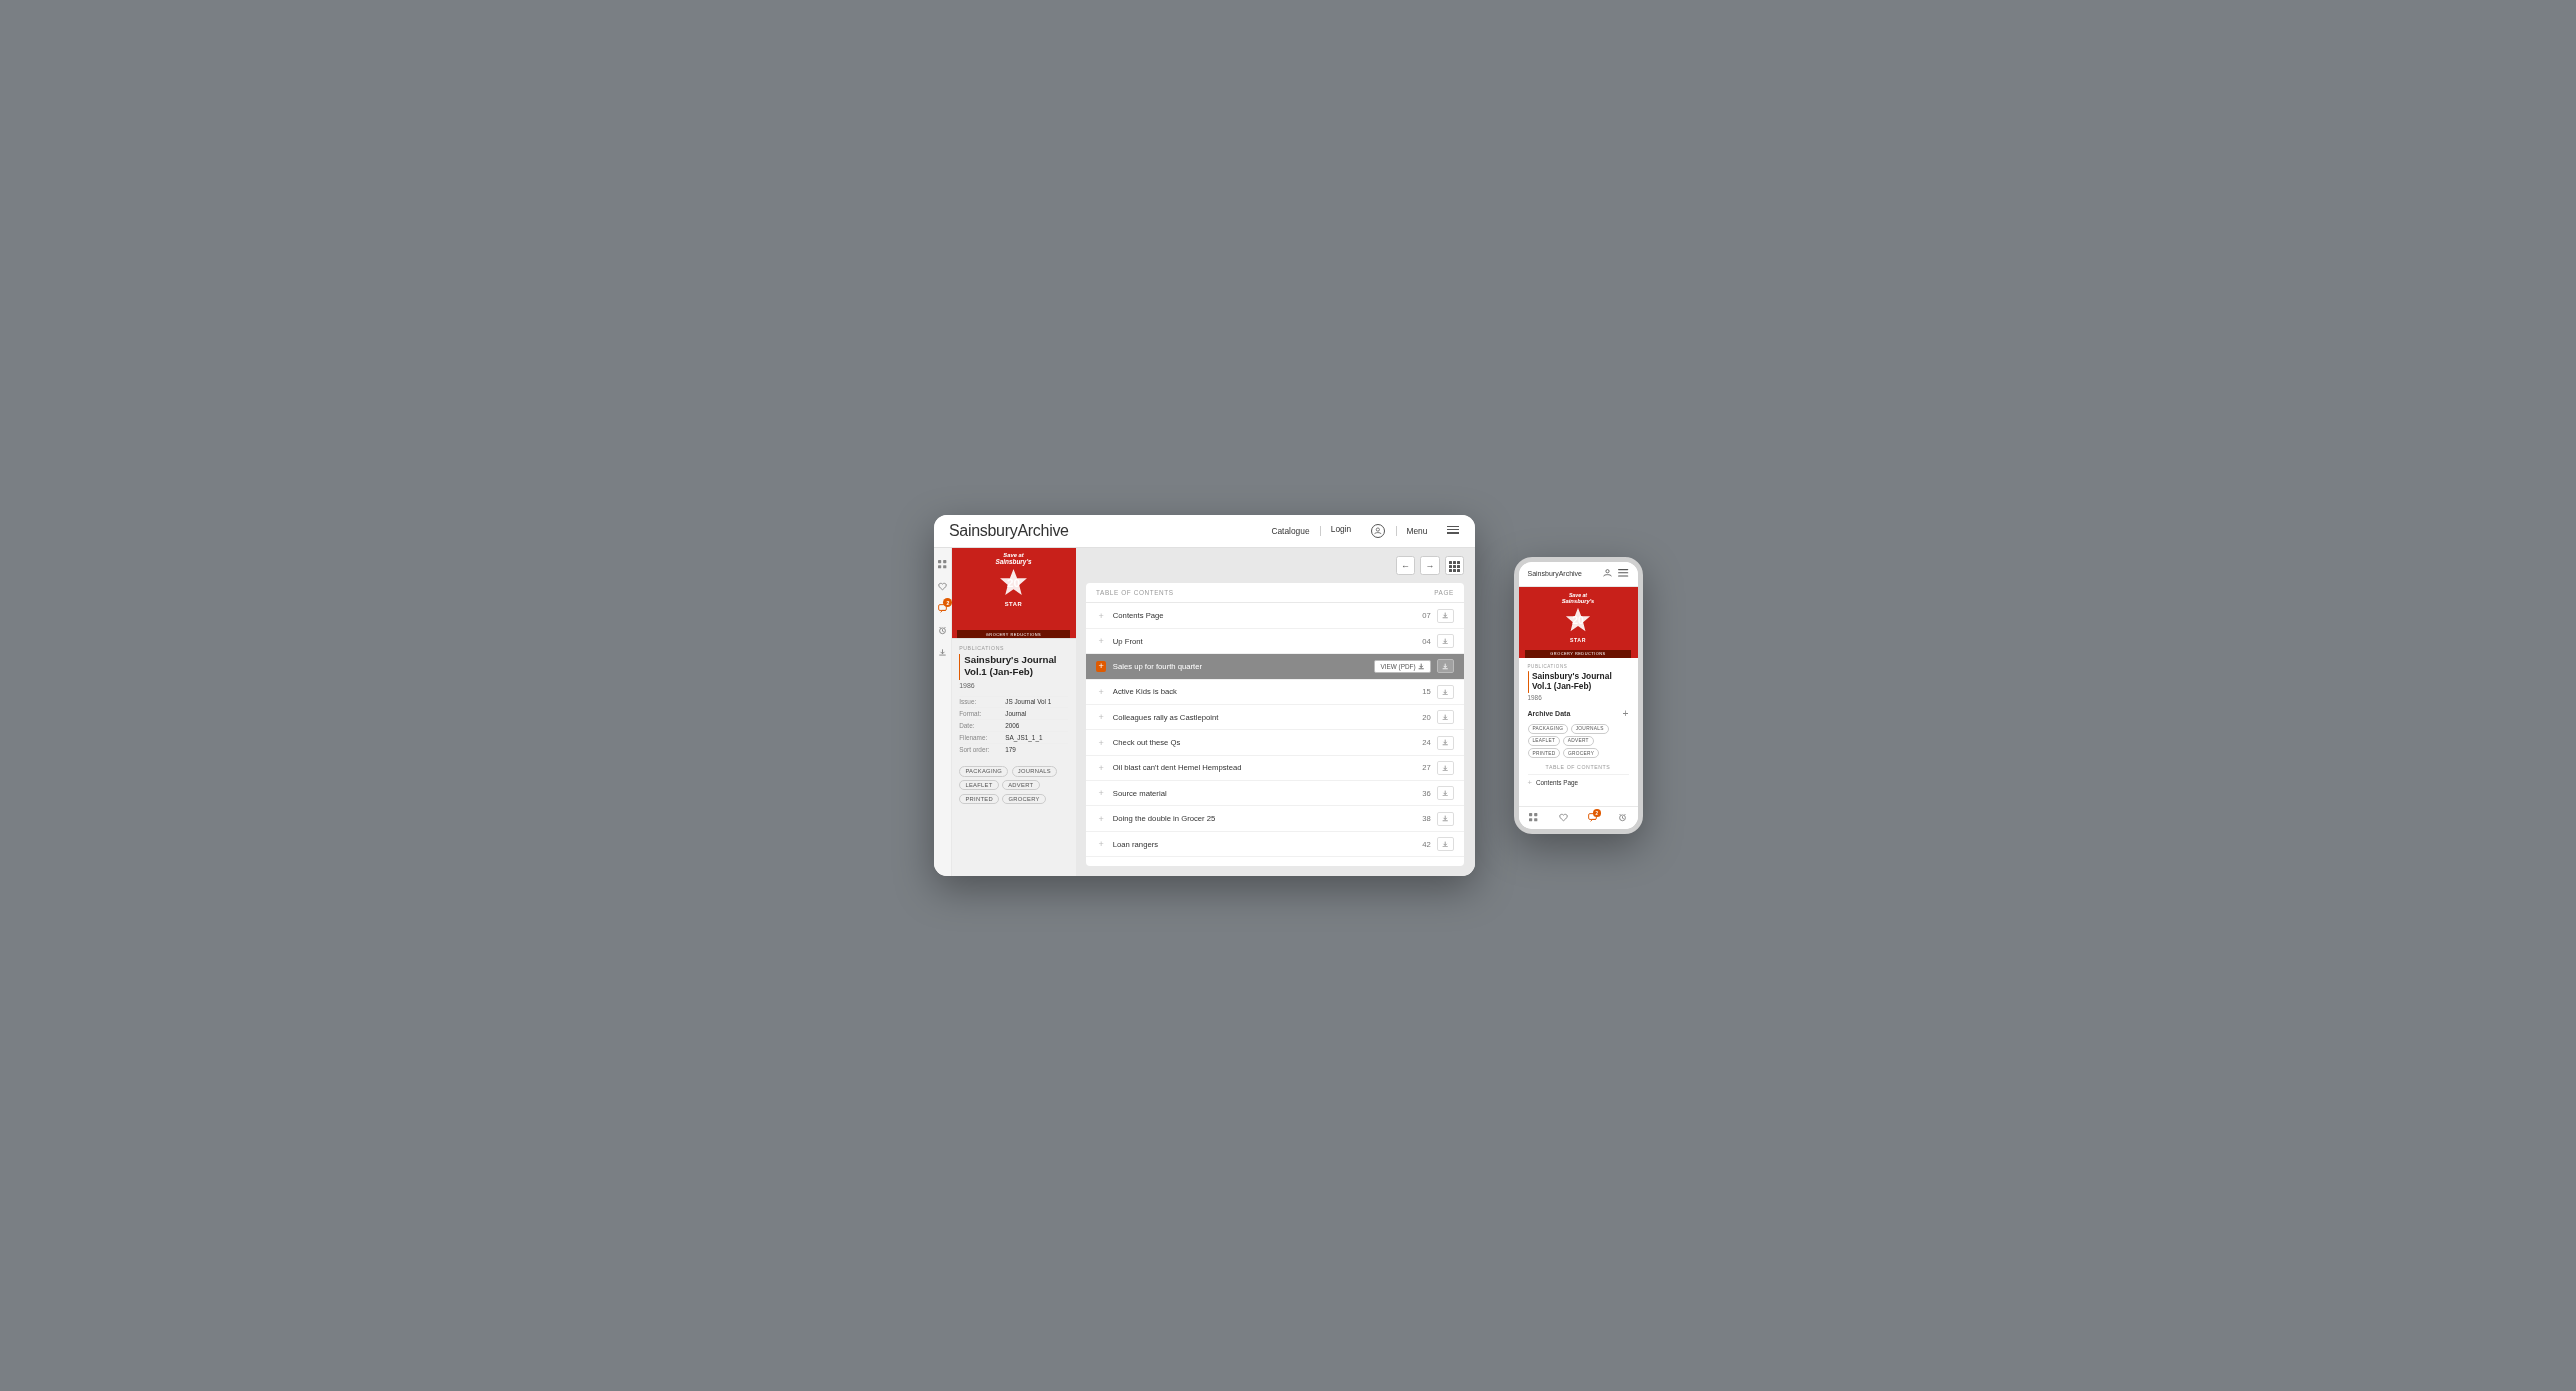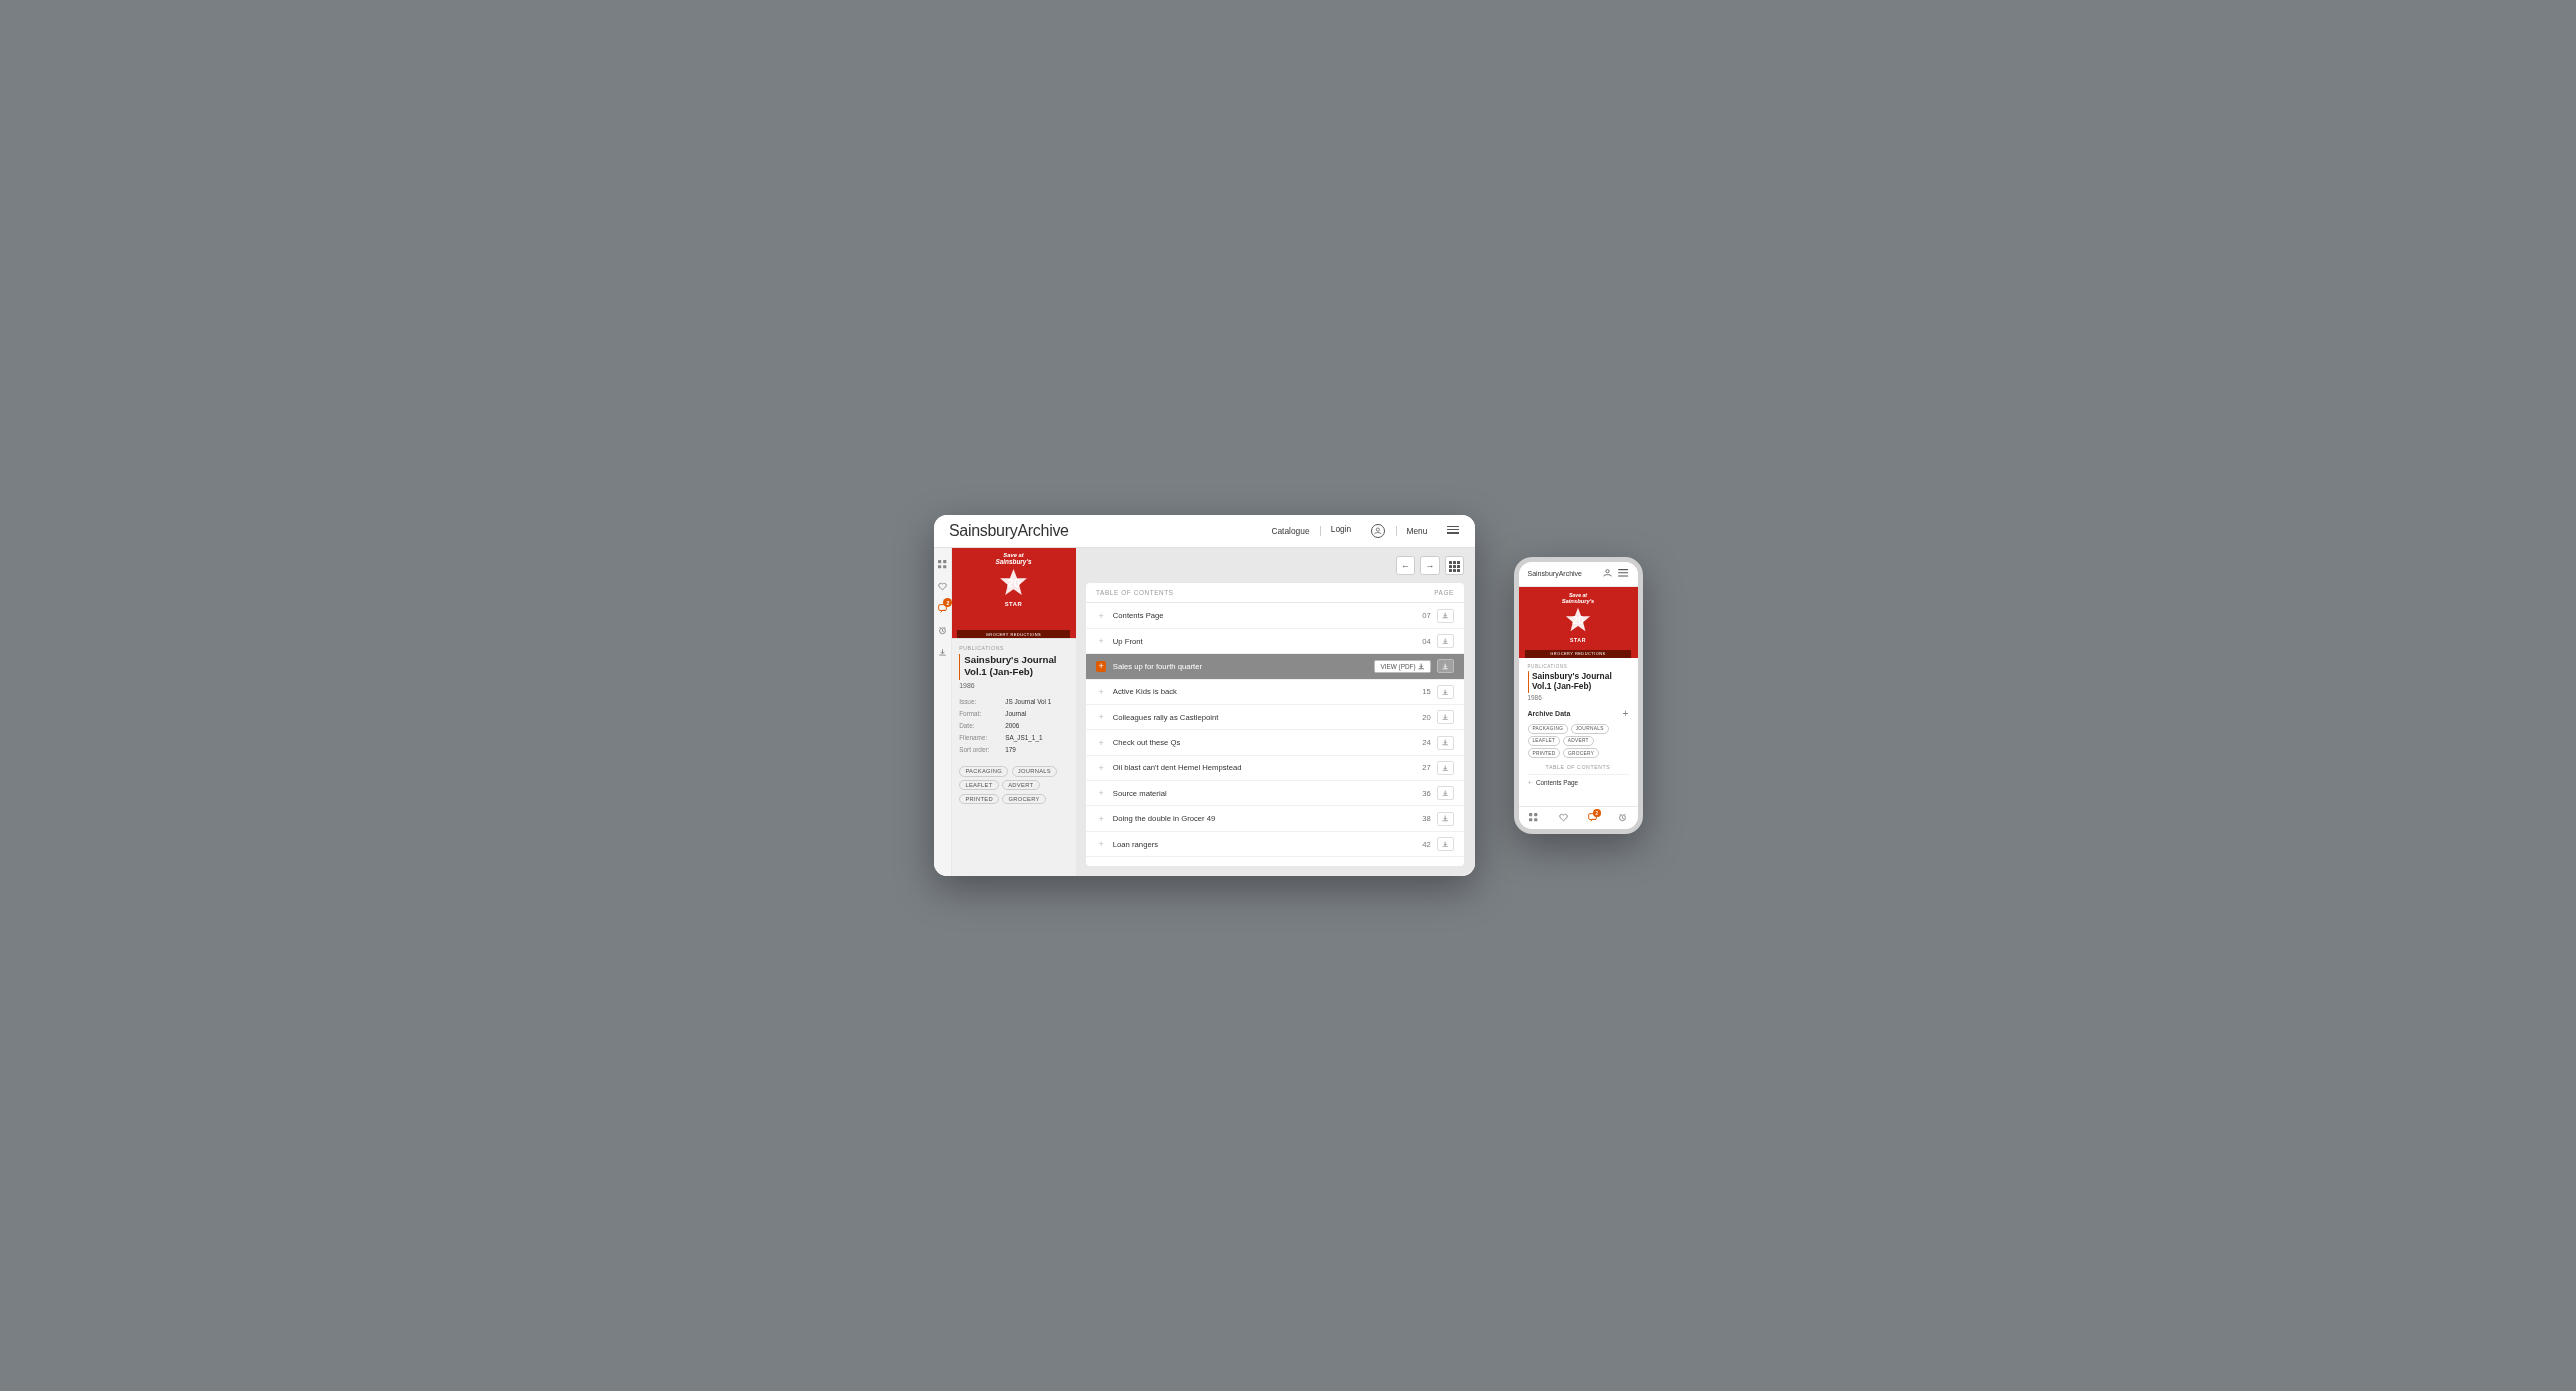--- a/index.html
+++ b/index.html
@@ -796,21 +796,21 @@
           <div class="toc-download">
             <svg width="6.4" height="6.4" viewBox="0 0 10 10" fill="none" stroke="#888" stroke-width="1.3">
                 <path d="M5 1v6m-2.5-2.5L5 7l2.5-2.5"></path>
                 <path d="M1 9h8"></path>
               </svg>
           </div>
         </div>
 
         <div class="toc-row">
           <div class="toc-plus">+</div>
-          <span class="toc-title">Doing the double in Grocer 49</span>
+          <span class="toc-title">Doing the double in Grocer 25</span>
           <span class="toc-page">38</span>
           <div class="toc-download">
             <svg width="6.4" height="6.4" viewBox="0 0 10 10" fill="none" stroke="#888" stroke-width="1.3">
                 <path d="M5 1v6m-2.5-2.5L5 7l2.5-2.5"></path>
                 <path d="M1 9h8"></path>
               </svg>
           </div>
         </div>
 
         <div class="toc-row">

